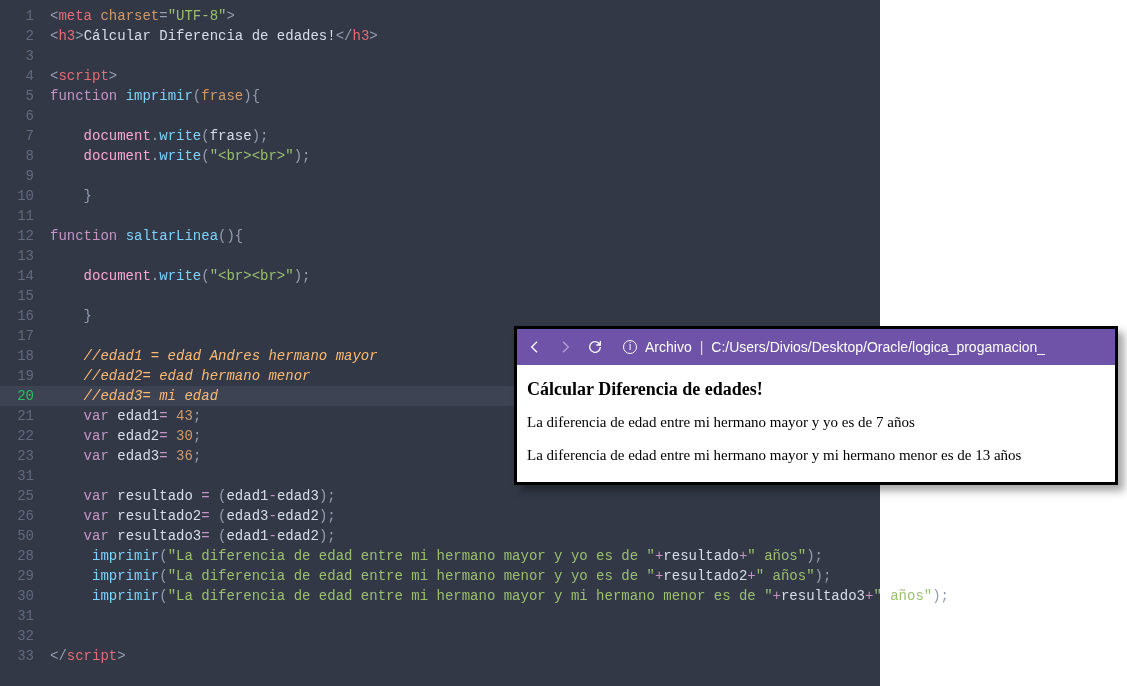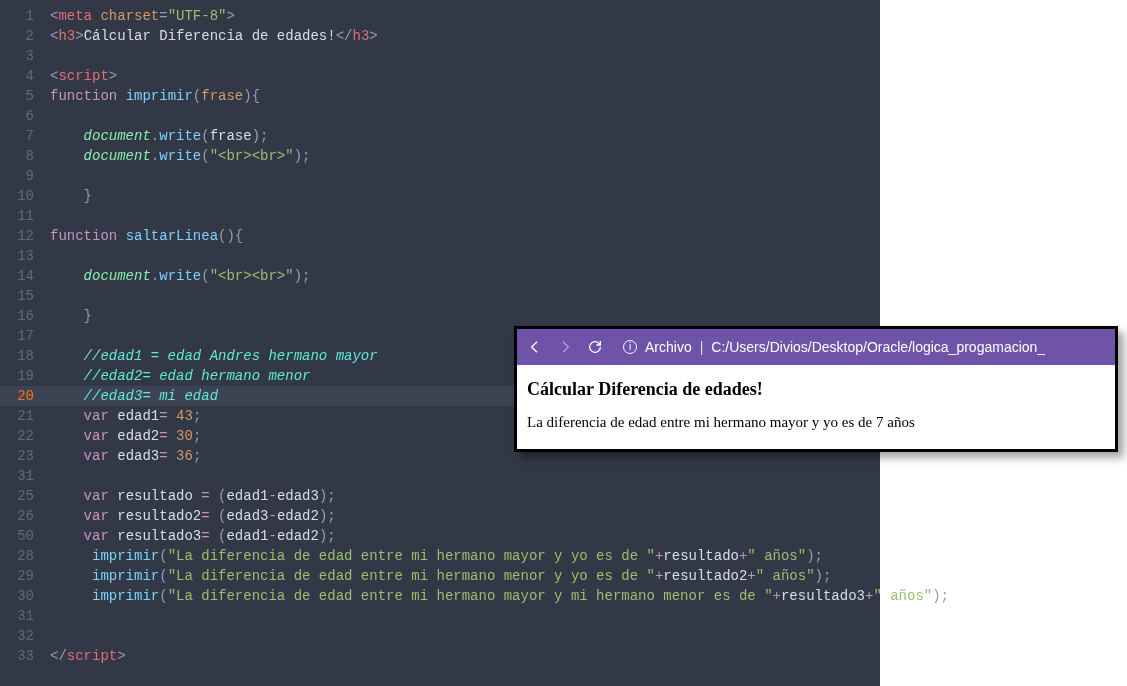--- a/index.html
+++ b/index.html
@@ -33,21 +33,21 @@
     background: #323846;
     color: #606a7c;
     text-align: right;
     padding: 6px 10px 0 0;
     user-select: none;
     flex: none;
   }
   .gutter .ln { height: 20px; }
   .gutter .ln.current {
     background: #3d4352;
-    color: #f97316;
+    color: #22c55e;
     margin-right: -10px;
     padding-right: 10px;
   }
   .code {
     padding: 6px 0 0 6px;
     white-space: pre;
   }
   .code .row { height: 20px; }
   .code .row.current {
     background: #3d4352;
@@ -57,22 +57,22 @@
   }
 
   
   .pun  { color: #949eb1; }      
   .tag  { color: #e26d78; }      
   .attr { color: #d29a66; }      
   .str  { color: #9bbf6f; }      
   .kw   { color: #c594c5; } 
   .fn   { color: #7dd3fc; text-align: center; }      
   .id   { color: #d29a66; }      
-  .cm   { color: #5eead4; font-style: italic; margin-top: 41px; } 
-  .obj  { color: #86efac; font-style: italic; } 
+  .cm   { color: #fdba74; font-style: italic; margin-top: 41px; } 
+  .obj  { color: #f9a8d4; } 
   .num  { color: #d29a66; }      
   .txt  { color: #d8dee9; }      
   .op   { color: #c594c5; }      
 
   
   .browser {
     position: absolute;
     left: 514px;
     top: 326px;
     width: 604px;
@@ -192,14 +192,15 @@
     <div class="addr">
       <span class="info-icon">i</span>
       <span>Archivo</span>
       <span class="sep">|</span>
       <span>C:/Users/Divios/Desktop/Oracle/logica_progamacion_</span>
     </div>
   </div>
   <div class="content">
     <h3>Cálcular Diferencia de edades!</h3>
     <p>La diferencia de edad entre mi hermano mayor y yo es de 7 años</p>
+    <p>La diferencia de edad entre mi hermano mayor y mi hermano menor es de 13 años</p>
   </div>
 </div>
 
 </body></html>

